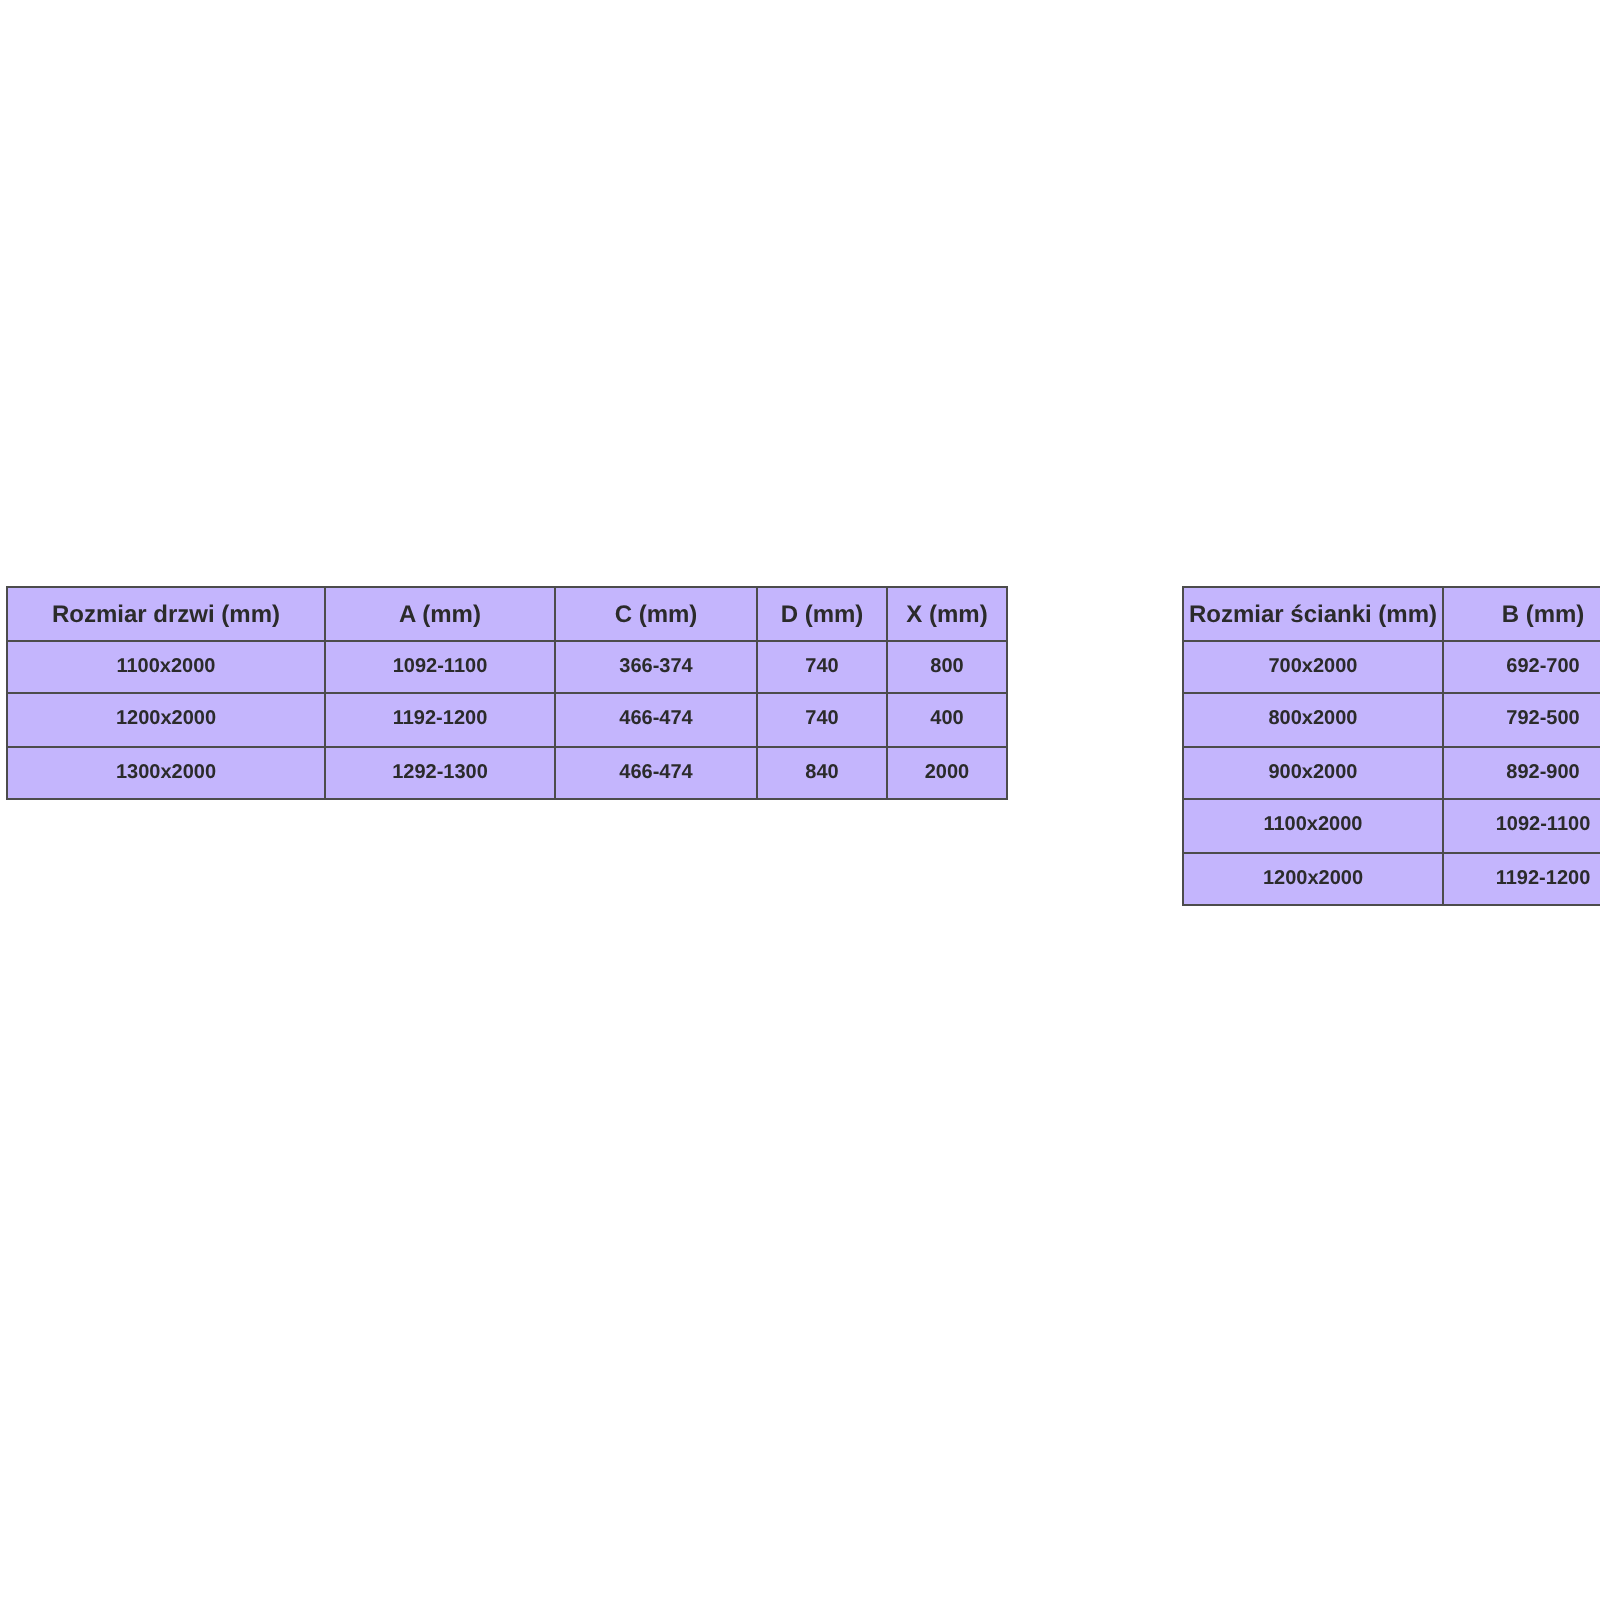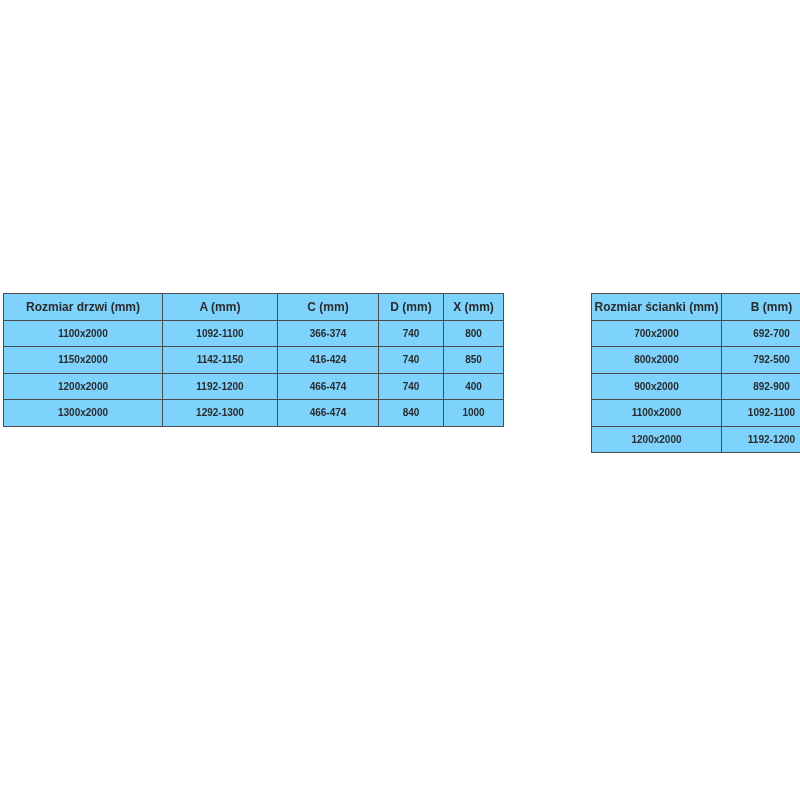--- a/index.html
+++ b/index.html
@@ -16,21 +16,21 @@
     position: absolute;
     inset: 0;
     width: 800px;
     height: 800px;
     background: #ffffff;
   }
   table.spec {
     position: absolute;
     border-collapse: collapse;
     table-layout: fixed;
-    background: #7dd3fc;
+    background: #c4b5fd;
   }
   table.spec th,
   table.spec td {
     border: 1px solid #4c4c4c;
     text-align: center;
     vertical-align: middle;
     padding: 0 2px;
     height: 25.5px;
     color: #2b2b2b;
     white-space: nowrap;
@@ -89,39 +89,32 @@
       </thead>
       <tbody>
         <tr>
           <td>1100x2000</td>
           <td>1092-1100</td>
           <td>366-374</td>
           <td>740</td>
           <td>800</td>
         </tr>
         <tr>
-          <td>1150x2000</td>
-          <td>1142-1150</td>
-          <td>416-424</td>
-          <td>740</td>
-          <td>850</td>
-        </tr>
-        <tr>
           <td>1200x2000</td>
           <td>1192-1200</td>
           <td>466-474</td>
           <td>740</td>
           <td>400</td>
         </tr>
         <tr>
           <td>1300x2000</td>
           <td>1292-1300</td>
           <td>466-474</td>
           <td>840</td>
-          <td>1000</td>
+          <td>2000</td>
         </tr>
       </tbody>
     </table>
 
   <table class="spec walls">
     <colgroup>
       <col>
         <col>
     </colgroup>
   <thead>

